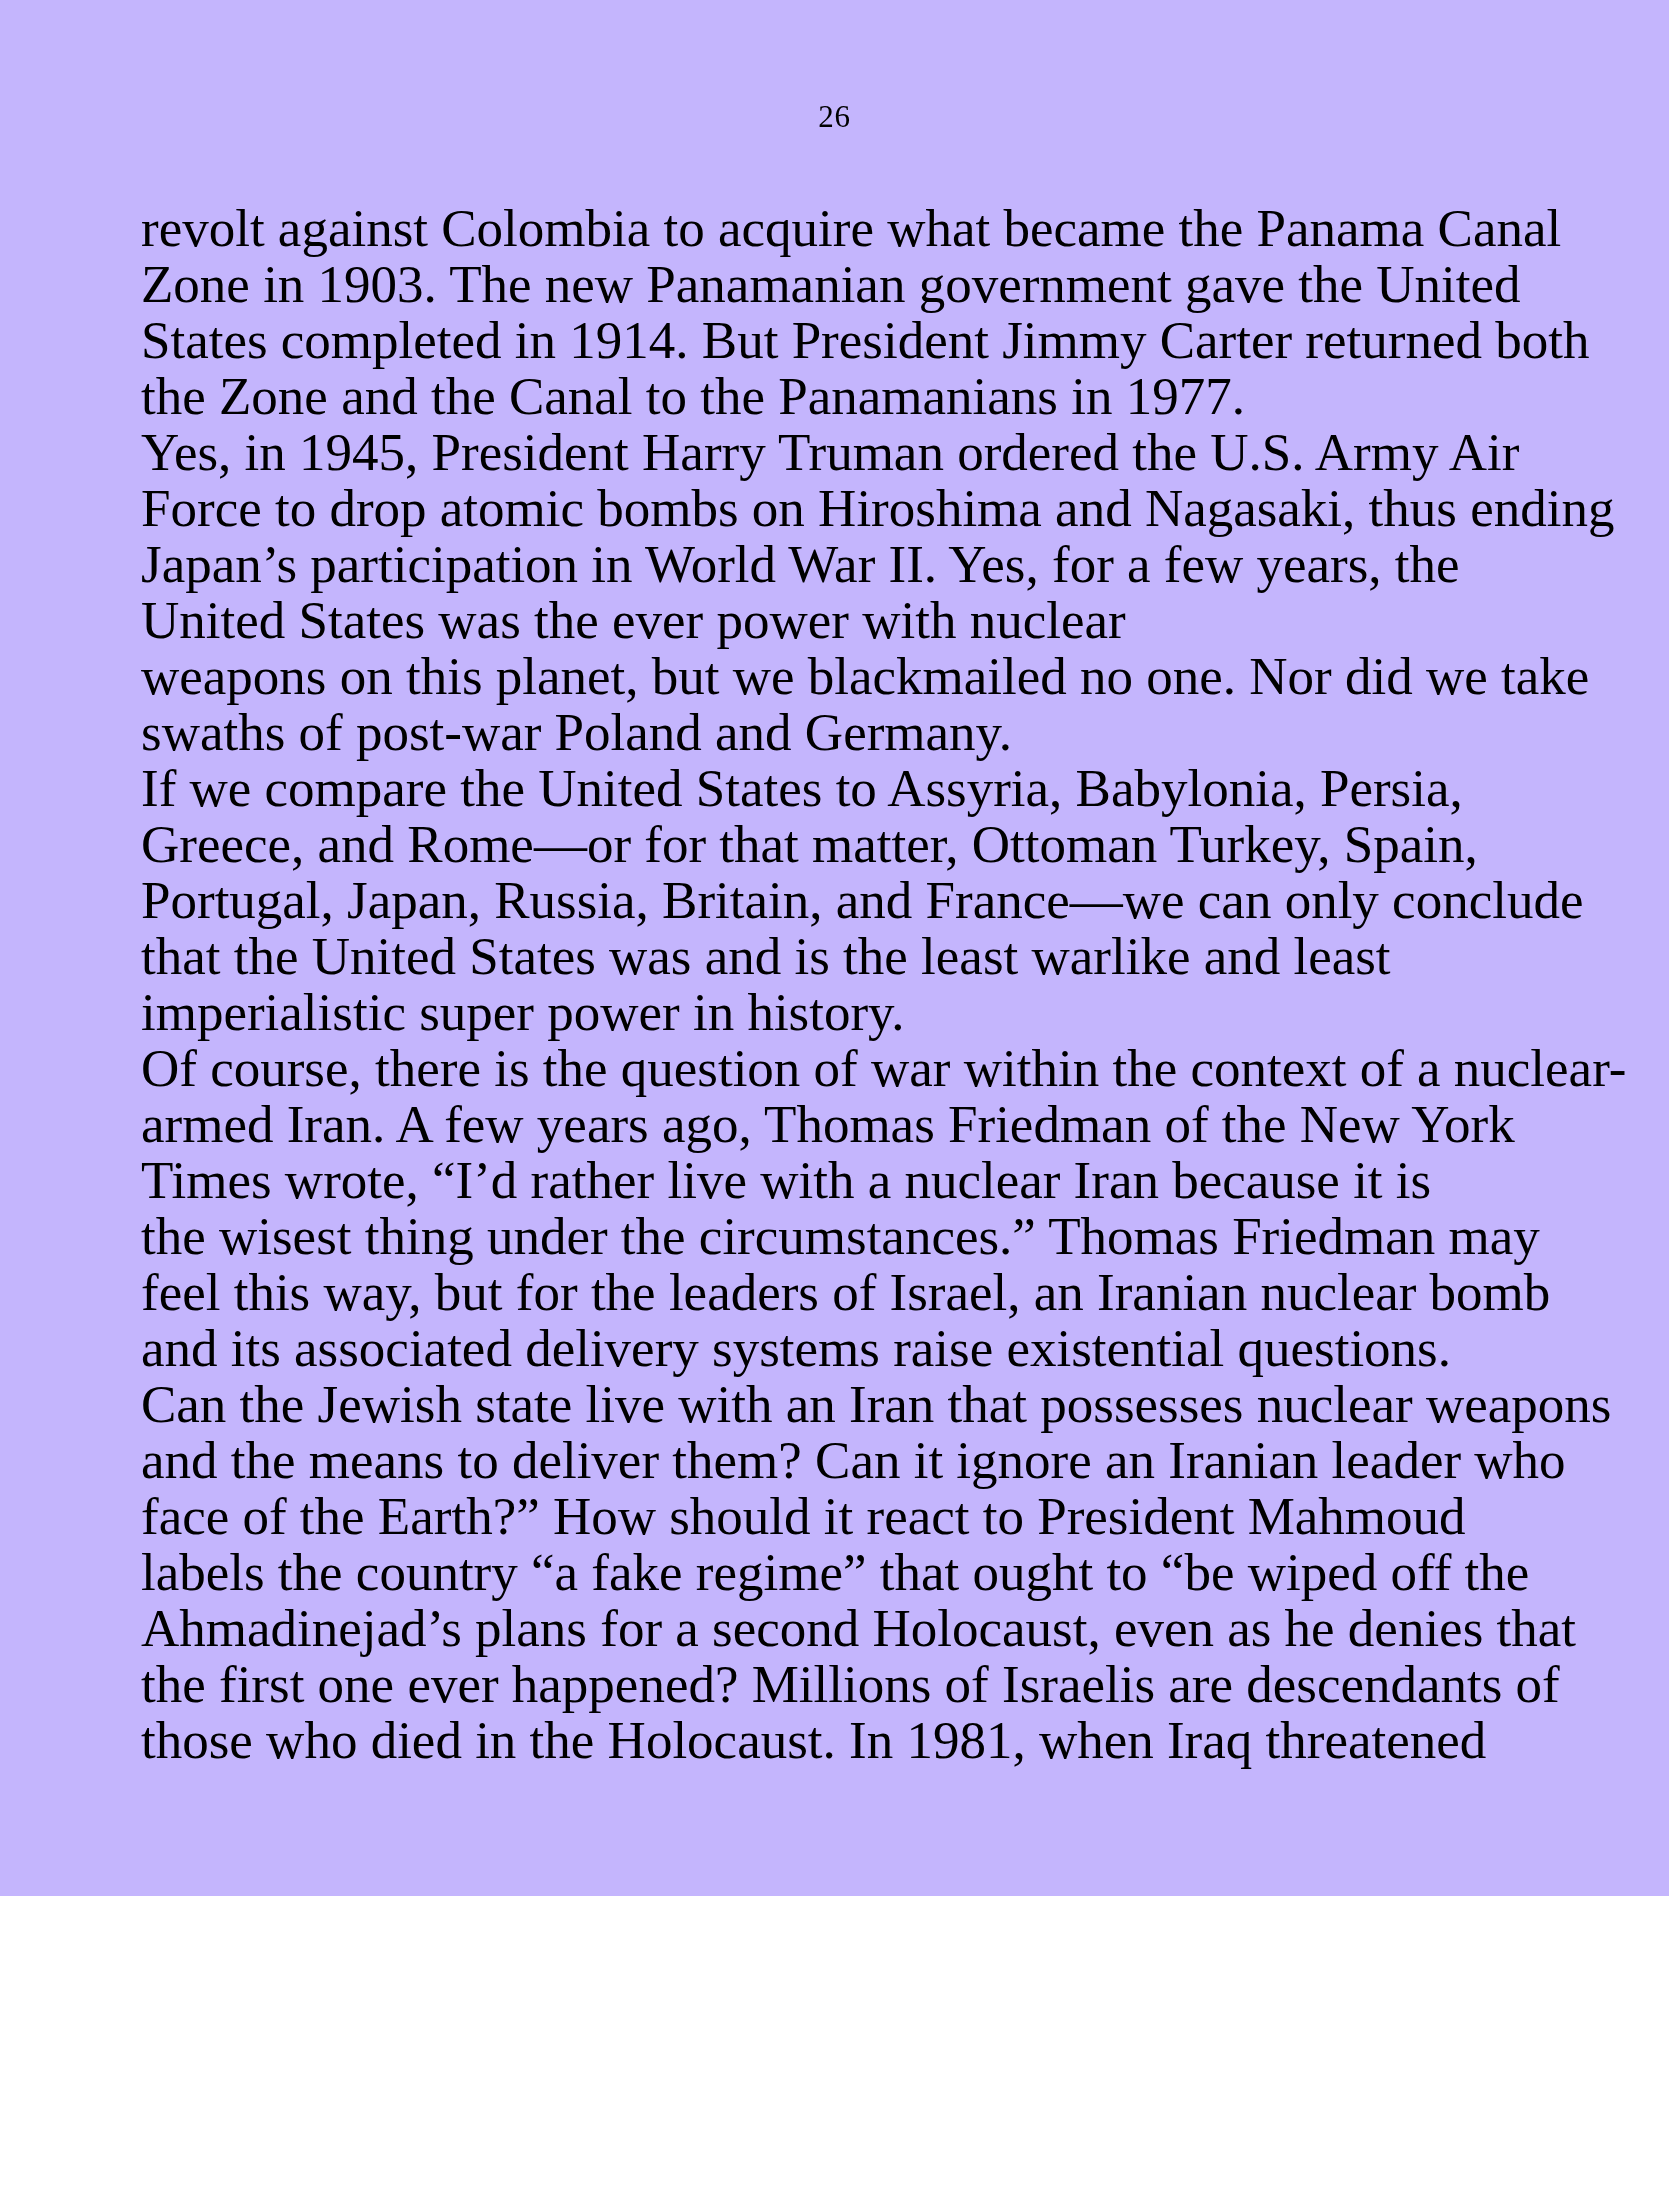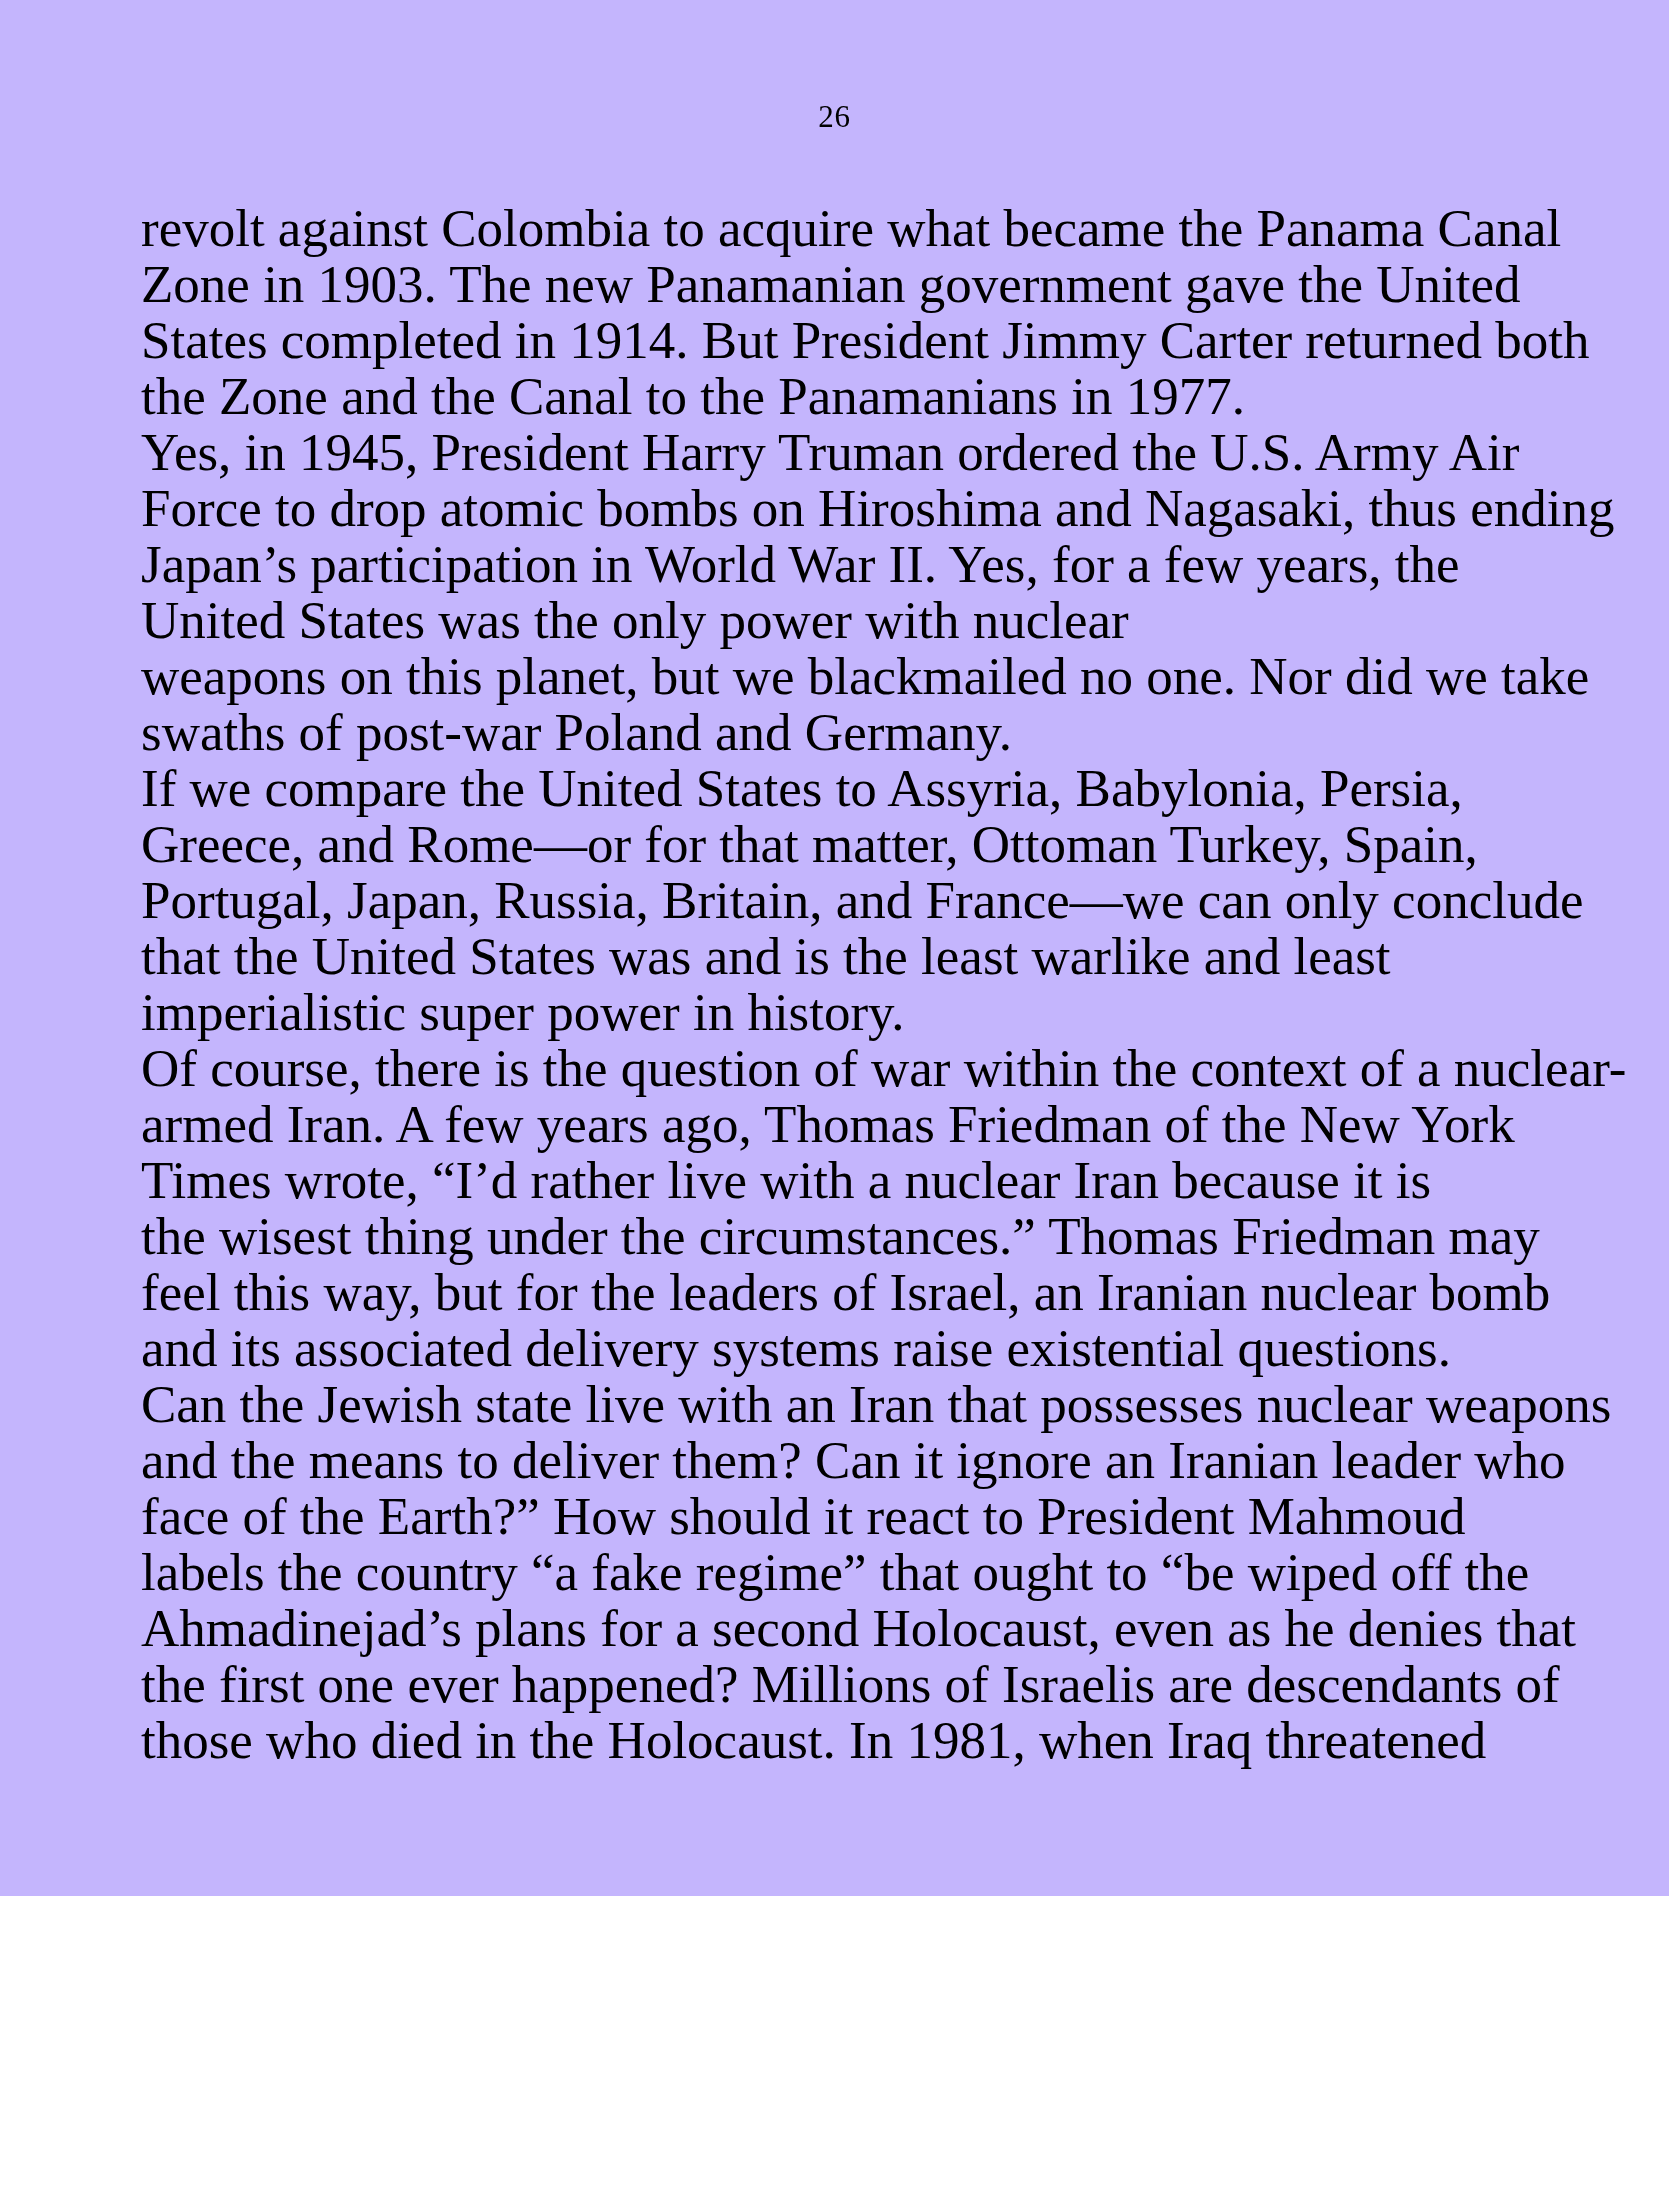--- a/index.html
+++ b/index.html
@@ -56,21 +56,21 @@
   <div class="page-number">26</div>
 
   <div class="body-text">
       <div class="line">revolt against Colombia to acquire what became the Panama Canal</div>
       <div class="line">Zone in 1903. The new Panamanian government gave the United</div>
       <div class="line">States completed in 1914. But President Jimmy Carter returned both</div>
       <div class="line">the Zone and the Canal to the Panamanians in 1977.</div>
       <div class="line">Yes, in 1945, President Harry Truman ordered the U.S. Army Air</div>
       <div class="line">Force to drop atomic bombs on Hiroshima and Nagasaki, thus ending</div>
       <div class="line">Japan’s participation in World War II. Yes, for a few years, the</div>
-      <div class="line">United States was the only power with nuclear</div>
+      <div class="line">United States was the ever power with nuclear</div>
       <div class="line">weapons on this planet, but we blackmailed no one. Nor did we take</div>
       <div class="line">swaths of post-war Poland and Germany.</div>
       <div class="line">If we compare the United States to Assyria, Babylonia, Persia,</div>
       <div class="line">Greece, and Rome—or for that matter, Ottoman Turkey, Spain,</div>
       <div class="line">Portugal, Japan, Russia, Britain, and France—we can only conclude</div>
       <div class="line">that the United States was and is the least warlike and least</div>
       <div class="line">imperialistic super power in history.</div>
       <div class="line">Of course, there is the question of war within the context of a nuclear-</div>
       <div class="line">armed Iran. A few years ago, Thomas Friedman of the New York</div>
       <div class="line">Times wrote, “I’d rather live with a nuclear Iran because it is</div>

